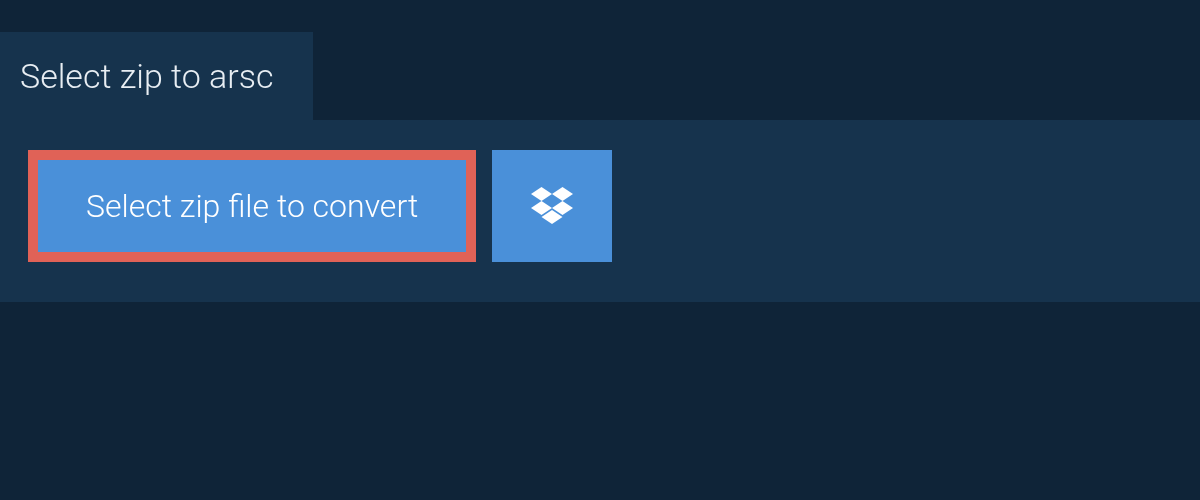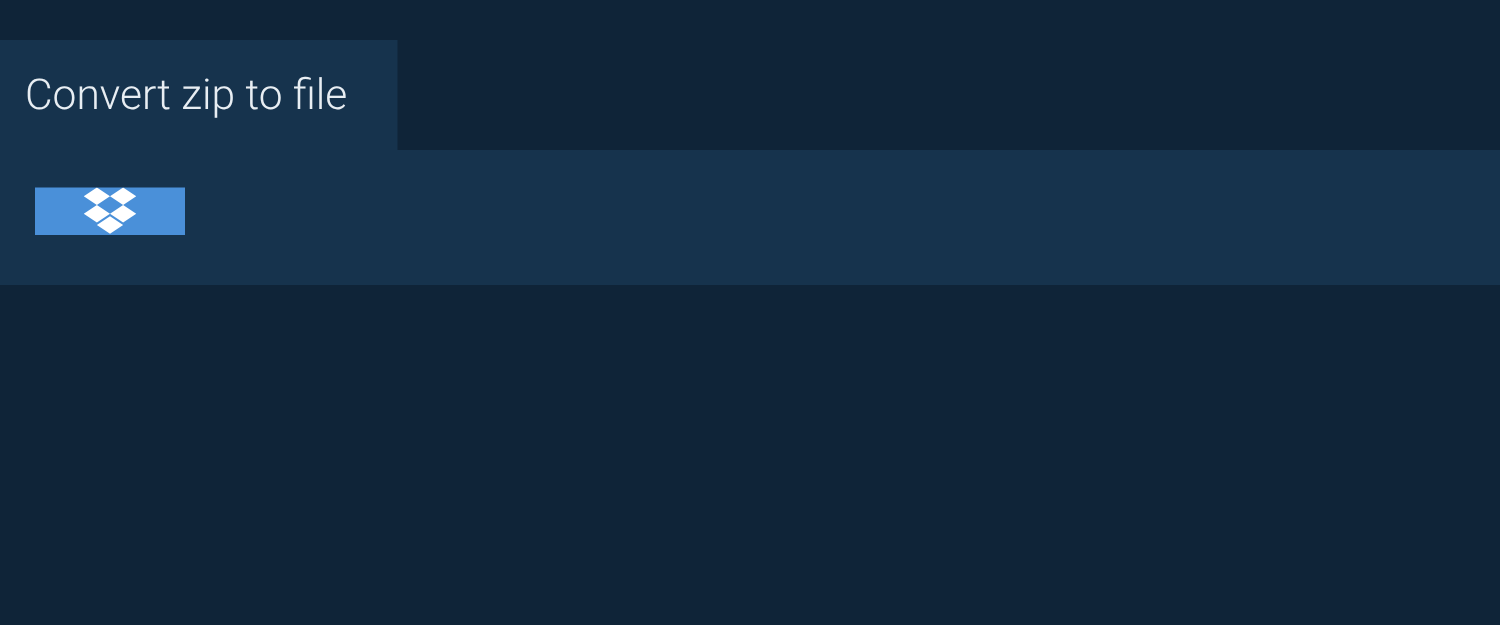--- a/index.html
+++ b/index.html
@@ -61,25 +61,28 @@
       height: 38px;
       fill: #ffffff;
     }
   </style>
 </head>
 <body>
 
 
 
 <div class="tab-header">
-  <div class="tab-title">Convert zip to file</div>
+  <div class="tab-title">Select zip to arsc</div>
 </div>
 
 <div class="panel">
   <div class="button-row">
+    <div class="select-button">
+      <span>Select zip file to convert</span>
+    </div>
     <div class="dropbox-button">
       <svg class="dropbox-icon" viewBox="0 0 42 38">
         <polygon points="10.5,0 0,7 10.5,14 21,7"></polygon>
         <polygon points="31.5,0 21,7 31.5,14 42,7"></polygon>
         <polygon points="0,21 10.5,28 21,21 10.5,14"></polygon>
         <polygon points="21,21 31.5,28 42,21 31.5,14"></polygon>
         <polygon points="10.5,30 21,37 31.5,30 21,23"></polygon>
       </svg>
     </div>
   </div>

